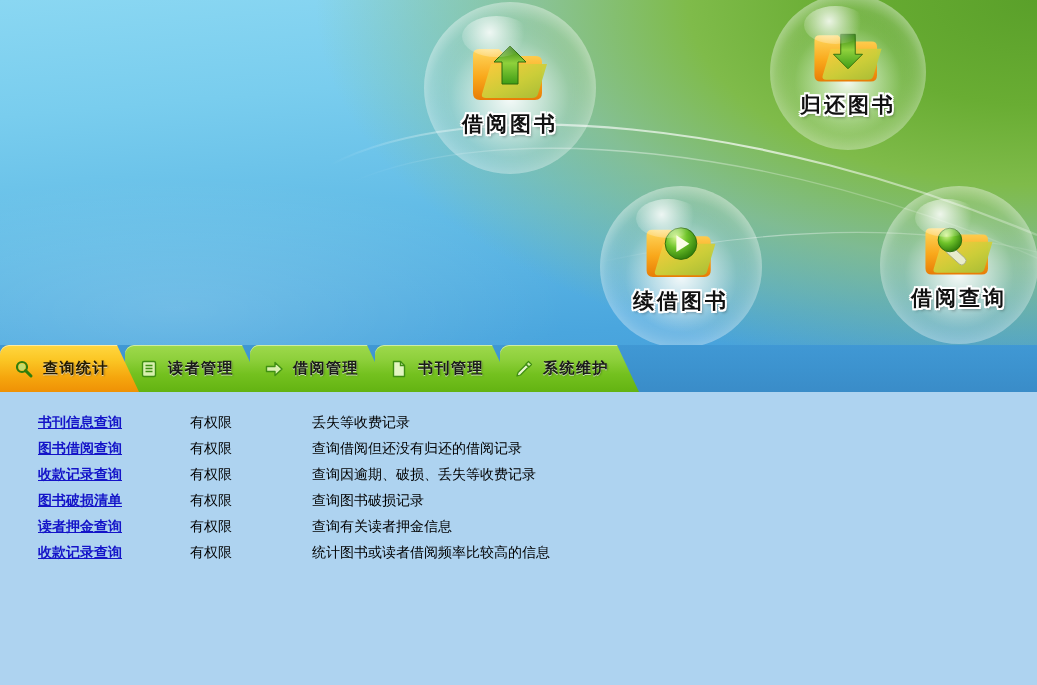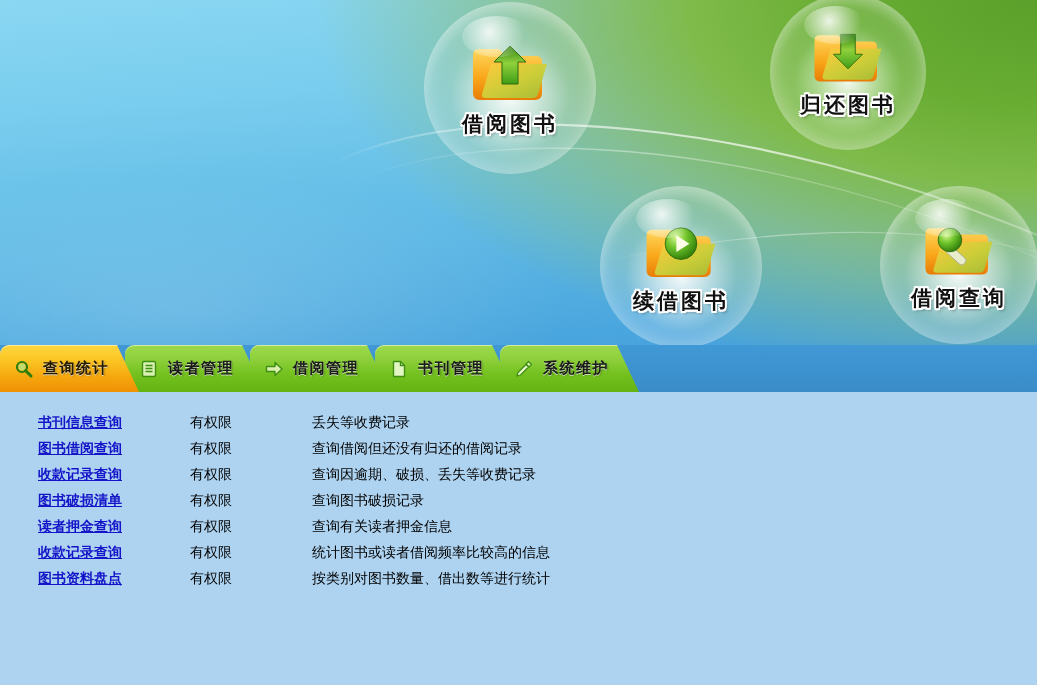--- a/index.html
+++ b/index.html
@@ -352,25 +352,18 @@
 
 
         <tr>
           <td class="c-link">
             <a>收款记录查询</a>
           </td>
           <td class="c-perm">有权限</td>
           <td class="c-desc">统计图书或读者借阅频率比较高的信息</td>
         </tr>
 
-        <tr>
-          <td class="c-link">
-            <a>图书资料盘点</a>
-          </td>
-          <td class="c-perm">有权限</td>
-          <td class="c-desc">按类别对图书数量、借出数等进行统计</td>
-        </tr>
 
       </tbody>
     </table>
   </div>
 
 </div>
 
 </body></html>

